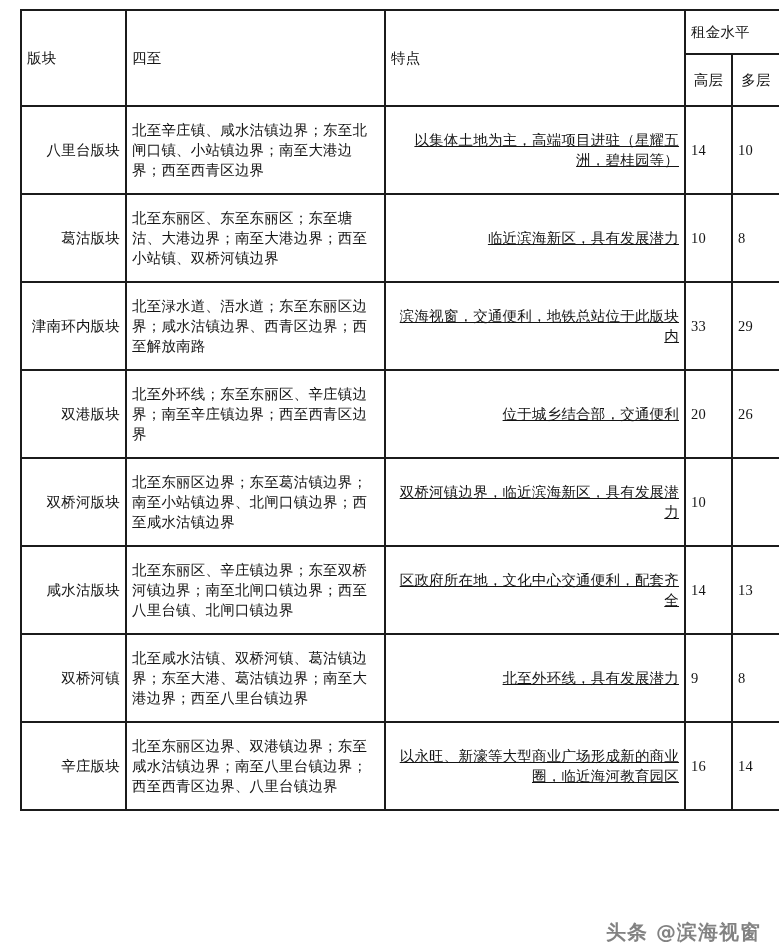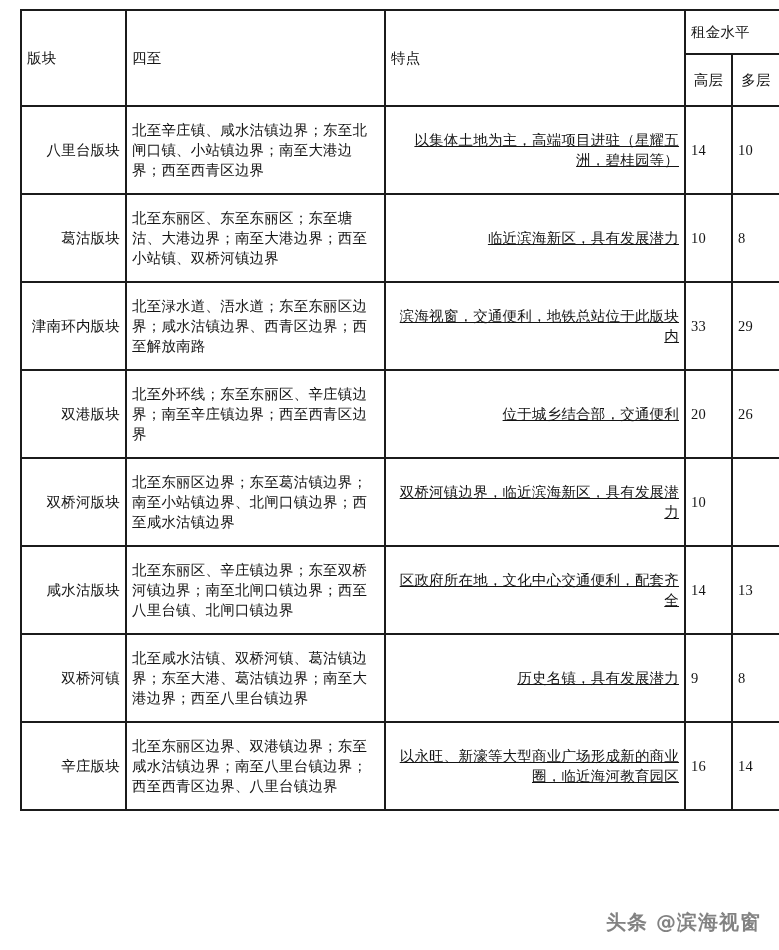--- a/index.html
+++ b/index.html
@@ -91,21 +91,21 @@
     font-family: "Liberation Serif", "DejaVu Serif", serif;
     font-size: 15px;
   }
 
   .row-body td { height: 88px; }
 
   
   .watermark {
     position: absolute;
     right: 18px;
-    bottom: 14px;
+    bottom: 4px;
     font-size: 20px;
     font-weight: bold;
     color: rgba(40,40,40,0.58);
     letter-spacing: 1px;
     white-space: nowrap;
     pointer-events: none;
     font-family: "DejaVu Sans", "Liberation Sans", sans-serif;
   }
 </style>
 </head>
@@ -179,21 +179,21 @@
         <td class="cell-block">咸水沽版块</td>
         <td class="cell-bounds">北至东丽区、辛庄镇边界；东至双桥河镇边界；南至北闸口镇边界；西至八里台镇、北闸口镇边界</td>
         <td class="cell-feature">区政府所在地，文化中心交通便利，配套齐全</td>
         <td class="cell-num">14</td>
         <td class="cell-num">13</td>
       </tr>
 
       <tr class="row-body">
         <td class="cell-block">双桥河镇</td>
         <td class="cell-bounds">北至咸水沽镇、双桥河镇、葛沽镇边界；东至大港、葛沽镇边界；南至大港边界；西至八里台镇边界</td>
-        <td class="cell-feature">历史名镇，具有发展潜力</td>
+        <td class="cell-feature">北至外环线，具有发展潜力</td>
         <td class="cell-num">9</td>
         <td class="cell-num">8</td>
       </tr>
 
       <tr class="row-body">
         <td class="cell-block">辛庄版块</td>
         <td class="cell-bounds">北至东丽区边界、双港镇边界；东至咸水沽镇边界；南至八里台镇边界；西至西青区边界、八里台镇边界</td>
         <td class="cell-feature">以永旺、新濠等大型商业广场形成新的商业圈，临近海河教育园区</td>
         <td class="cell-num">16</td>
         <td class="cell-num">14</td>

